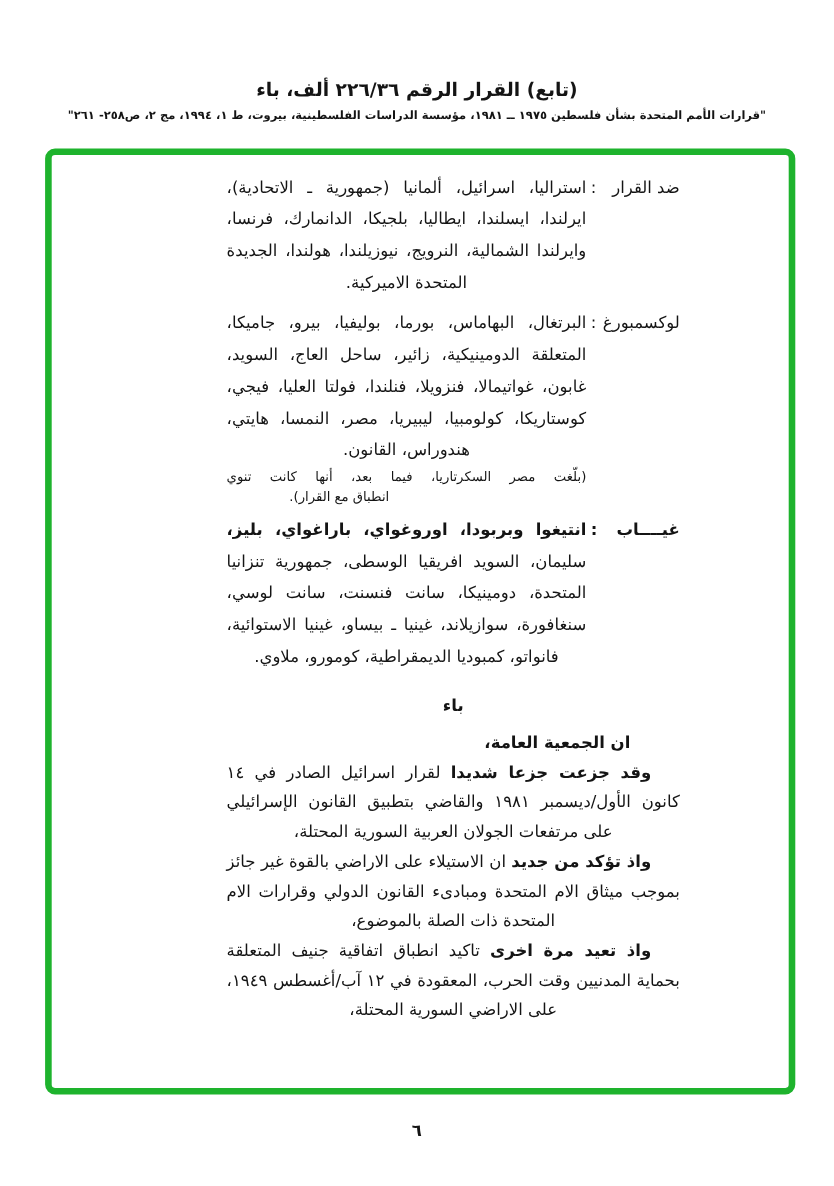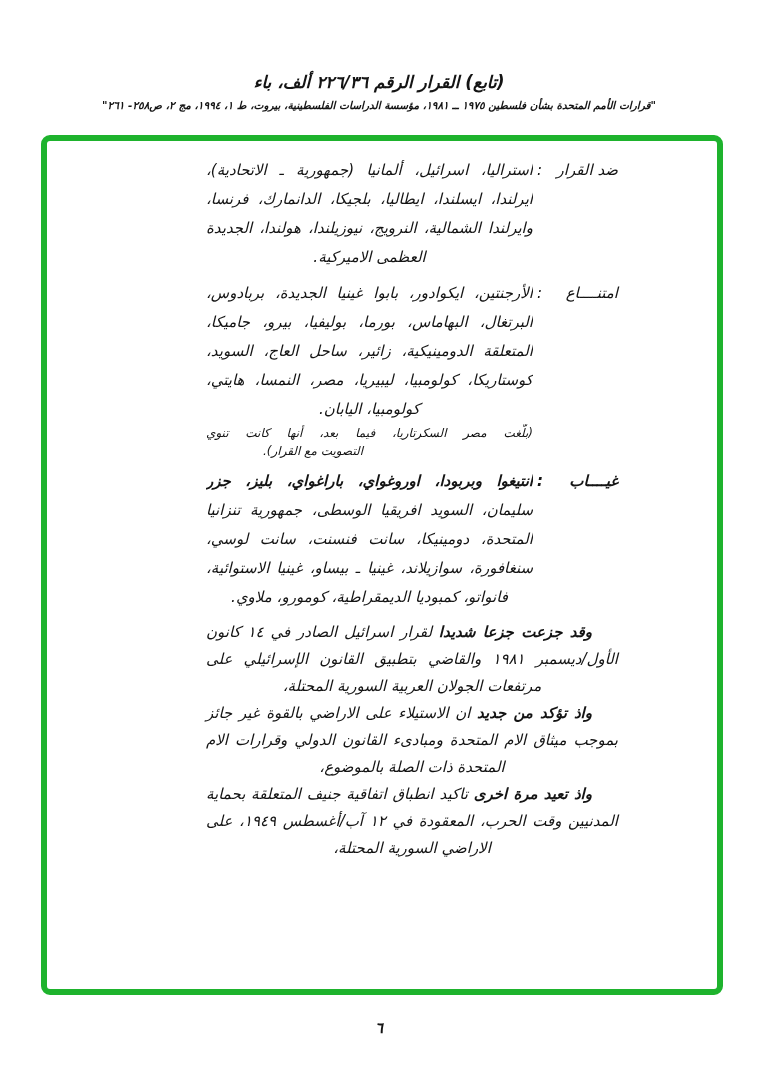--- a/index.html
+++ b/index.html
@@ -1,20 +1,20 @@
 <!DOCTYPE html>
 <html lang="ar"><head>
 <meta charset="utf-8">
 <style>
   html,body{margin:0;padding:0;}
   body{
     width:758px;height:1078px;background:#ffffff;position:relative;
     font-family:"DejaVu Sans",sans-serif;color:#141414;overflow:hidden;
   }
-  .page{width:758px;height:1078px;direction:rtl;font-style:italic;}
+  .page{width:758px;height:1078px;direction:rtl;}
   
   .hdr{padding-top:72px;text-align:center;}
   .title{font-size:17px;font-weight:bold;letter-spacing:-0.2px;}
   .citation{margin-top:7px;font-size:10.5px;font-weight:bold;letter-spacing:-0.3px;white-space:nowrap;}
   
   .green-box{
     margin:24px 35px 0 41px;height:848px;overflow:hidden;
     border:6px solid #1eb32d;border-radius:9px;background:#fff;
   }
   .content{padding:15px 99px 0 0;width:412px;box-sizing:content-box;}
@@ -58,53 +58,55 @@
       <div id="voting-sections">
           <div class="vote-row">
             <div class="vote-label">
               <span>ضد القرار</span>
               <span>:</span>
             </div>
             <div class="vote-content">
               <div class="vline j">استراليا، اسرائيل، ألمانيا (جمهورية ـ الاتحادية)،</div>
               <div class="vline j">ايرلندا، ايسلندا، ايطاليا، بلجيكا، الدانمارك، فرنسا،</div>
               <div class="vline j">وايرلندا الشمالية، النرويج، نيوزيلندا، هولندا، الجديدة</div>
-              <div class="vline c">العظمى الاميركية.</div>
+              <div class="vline c">المتحدة الاميركية.</div>
             </div>
           </div>
           <div class="vote-row">
             <div class="vote-label">
-              <span>امتنــــاع</span>
+              <span>لوكسمبورغ</span>
               <span>:</span>
             </div>
             <div class="vote-content">
-              <div class="vline j">الأرجنتين، ايكوادور، بابوا غينيا الجديدة، بربادوس،</div>
               <div class="vline j">البرتغال، البهاماس، بورما، بوليفيا، بيرو، جاميكا،</div>
               <div class="vline j">المتعلقة الدومينيكية، زائير، ساحل العاج، السويد،</div>
+              <div class="vline j">غابون، غواتيمالا، فنزويلا، فنلندا، فولتا العليا، فيجي،</div>
               <div class="vline j">كوستاريكا، كولومبيا، ليبيريا، مصر، النمسا، هايتي،</div>
-              <div class="vline c">كولومبيا، اليابان.</div>
+              <div class="vline c">هندوراس، القانون.</div>
               <div class="note-line j">(بلّغت مصر السكرتاريا، فيما بعد، أنها كانت تنوي</div>
-              <div class="note-line nend">التصويت مع القرار).</div>
+              <div class="note-line nend">انطباق مع القرار).</div>
             </div>
           </div>
           <div class="vote-row">
             <div class="vote-label b">
               <span>غيــــاب</span>
               <span>:</span>
             </div>
             <div class="vote-content">
               <div class="vline j b">انتيغوا وبربودا، اوروغواي، باراغواي، بليز، جزر</div>
               <div class="vline j">سليمان، السويد افريقيا الوسطى، جمهورية تنزانيا</div>
               <div class="vline j">المتحدة، دومينيكا، سانت فنسنت، سانت لوسي،</div>
               <div class="vline j">سنغافورة، سوازيلاند، غينيا ـ بيساو، غينيا الاستوائية،</div>
               <div class="vline c">فانواتو، كمبوديا الديمقراطية، كومورو، ملاوي.</div>
             </div>
           </div>
         </div>
 
+      <div class="baa-heading">باء</div>
+      <div class="opener">ان الجمعية العامة،</div>
       <div id="paragraphs">
           <div class="para"><span class="lead">وقد جزعت جزعا شديدا</span> لقرار اسرائيل الصادر في ١٤ كانون الأول/ديسمبر ١٩٨١ والقاضي بتطبيق القانون الإسرائيلي على مرتفعات الجولان العربية السورية المحتلة،</div>
           <div class="para"><span class="lead">واذ تؤكد من جديد</span> ان الاستيلاء على الاراضي بالقوة غير جائز بموجب ميثاق الام المتحدة ومبادىء القانون الدولي وقرارات الام المتحدة ذات الصلة بالموضوع،</div>
           <div class="para"><span class="lead">واذ تعيد مرة اخرى</span> تاكيد انطباق اتفاقية جنيف المتعلقة بحماية المدنيين وقت الحرب، المعقودة في ١٢ آب/أغسطس ١٩٤٩، على الاراضي السورية المحتلة،</div>
         </div>
 
     </div>
   </div>
 
   <div class="page-number">٦</div>

